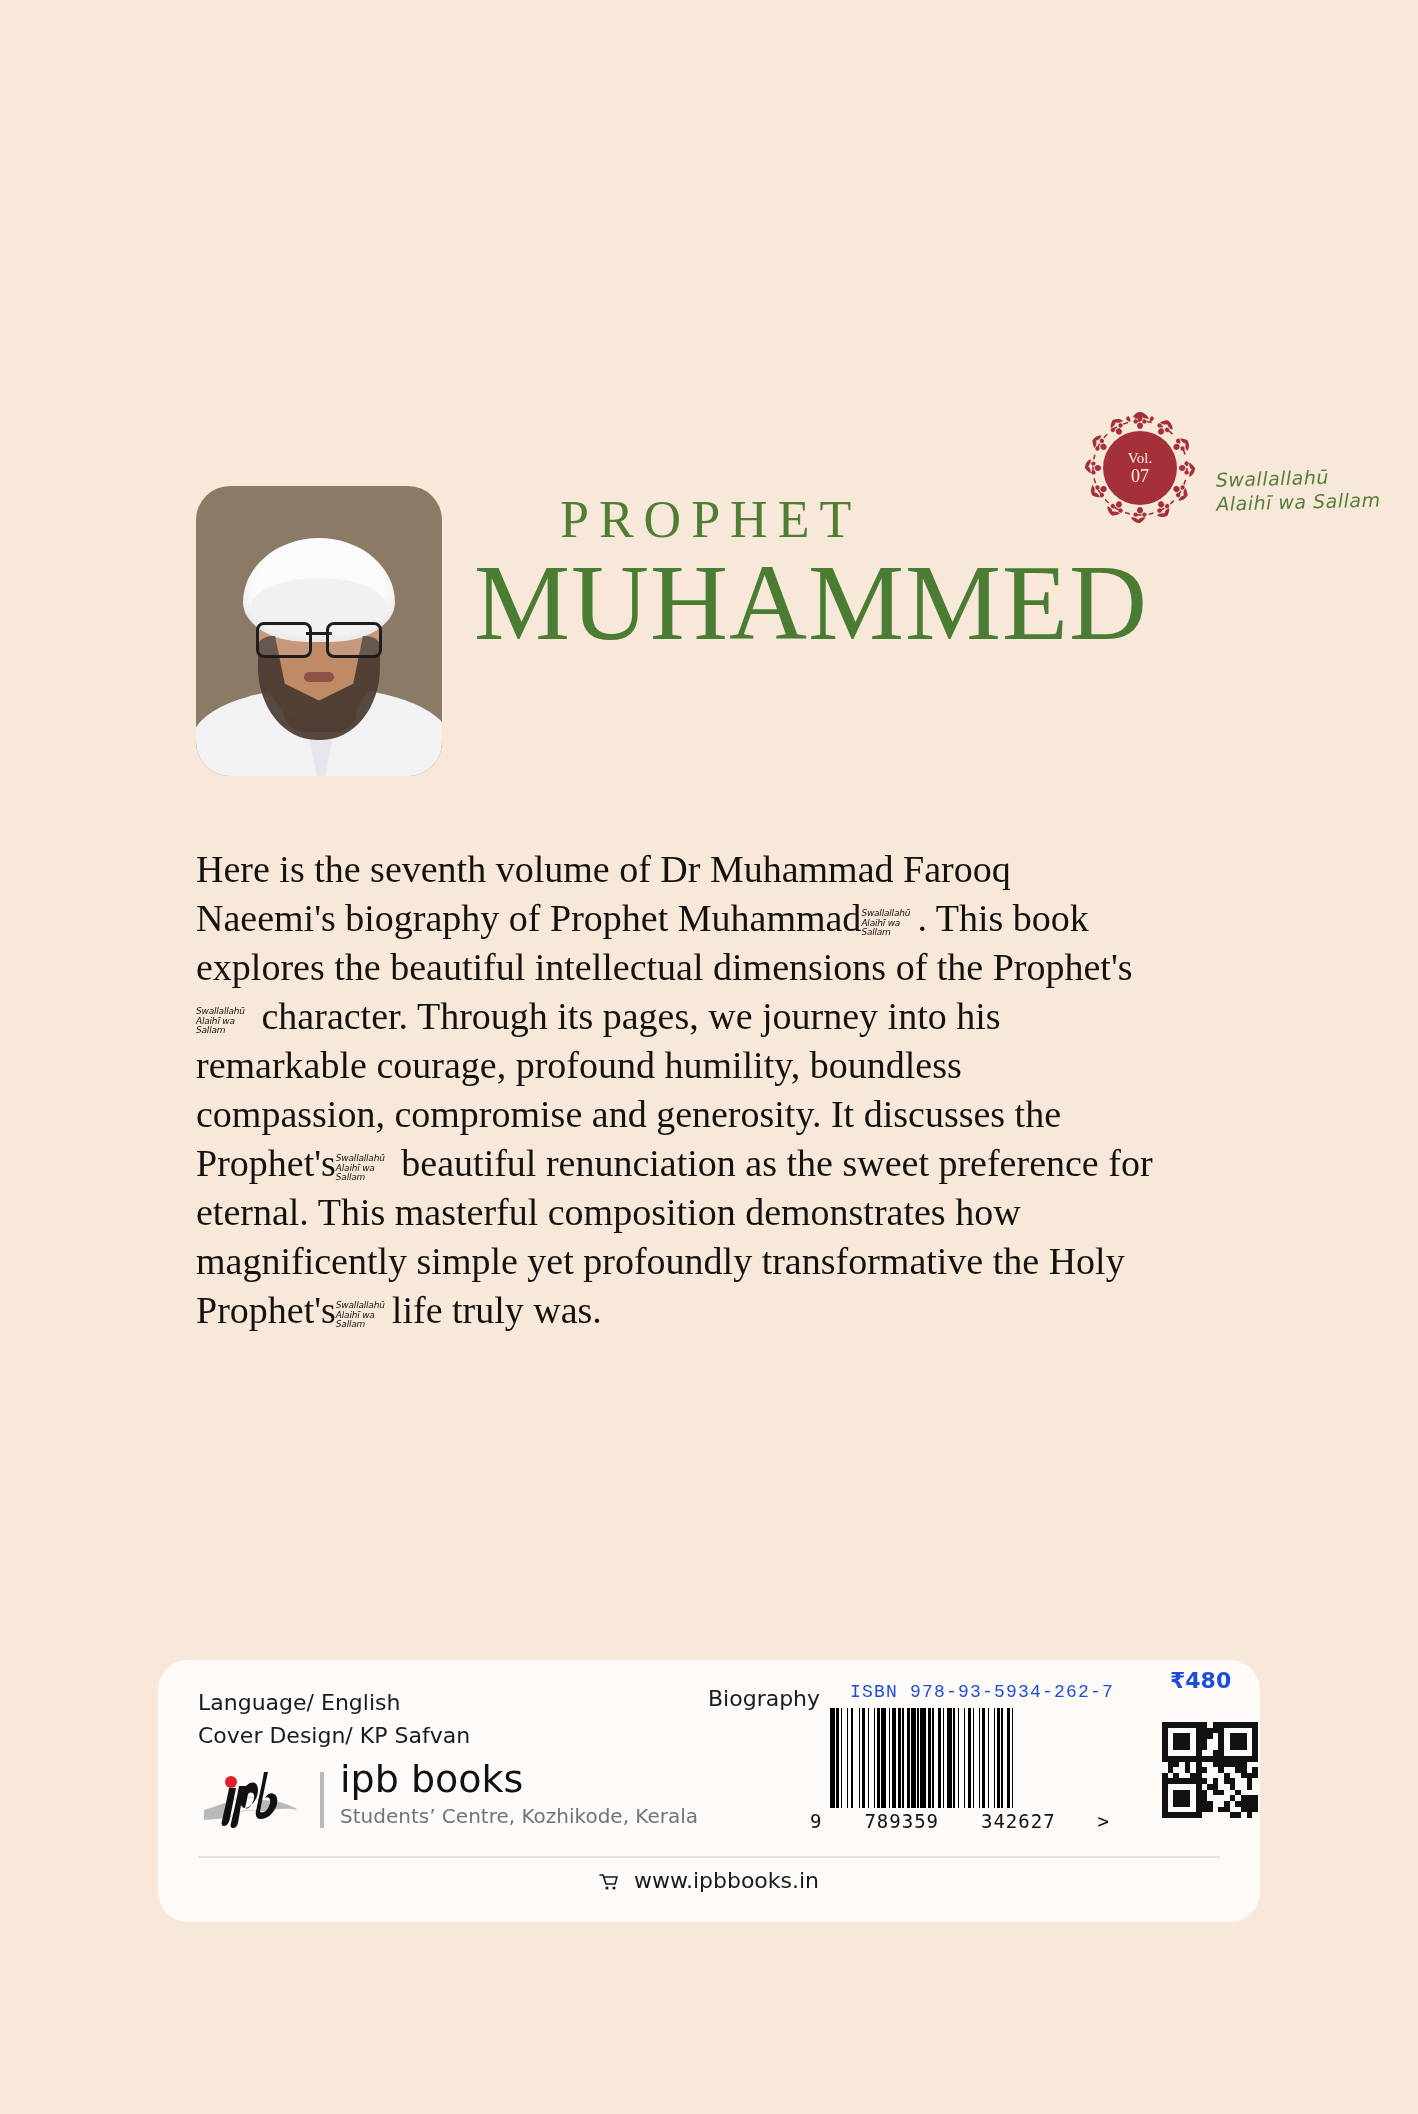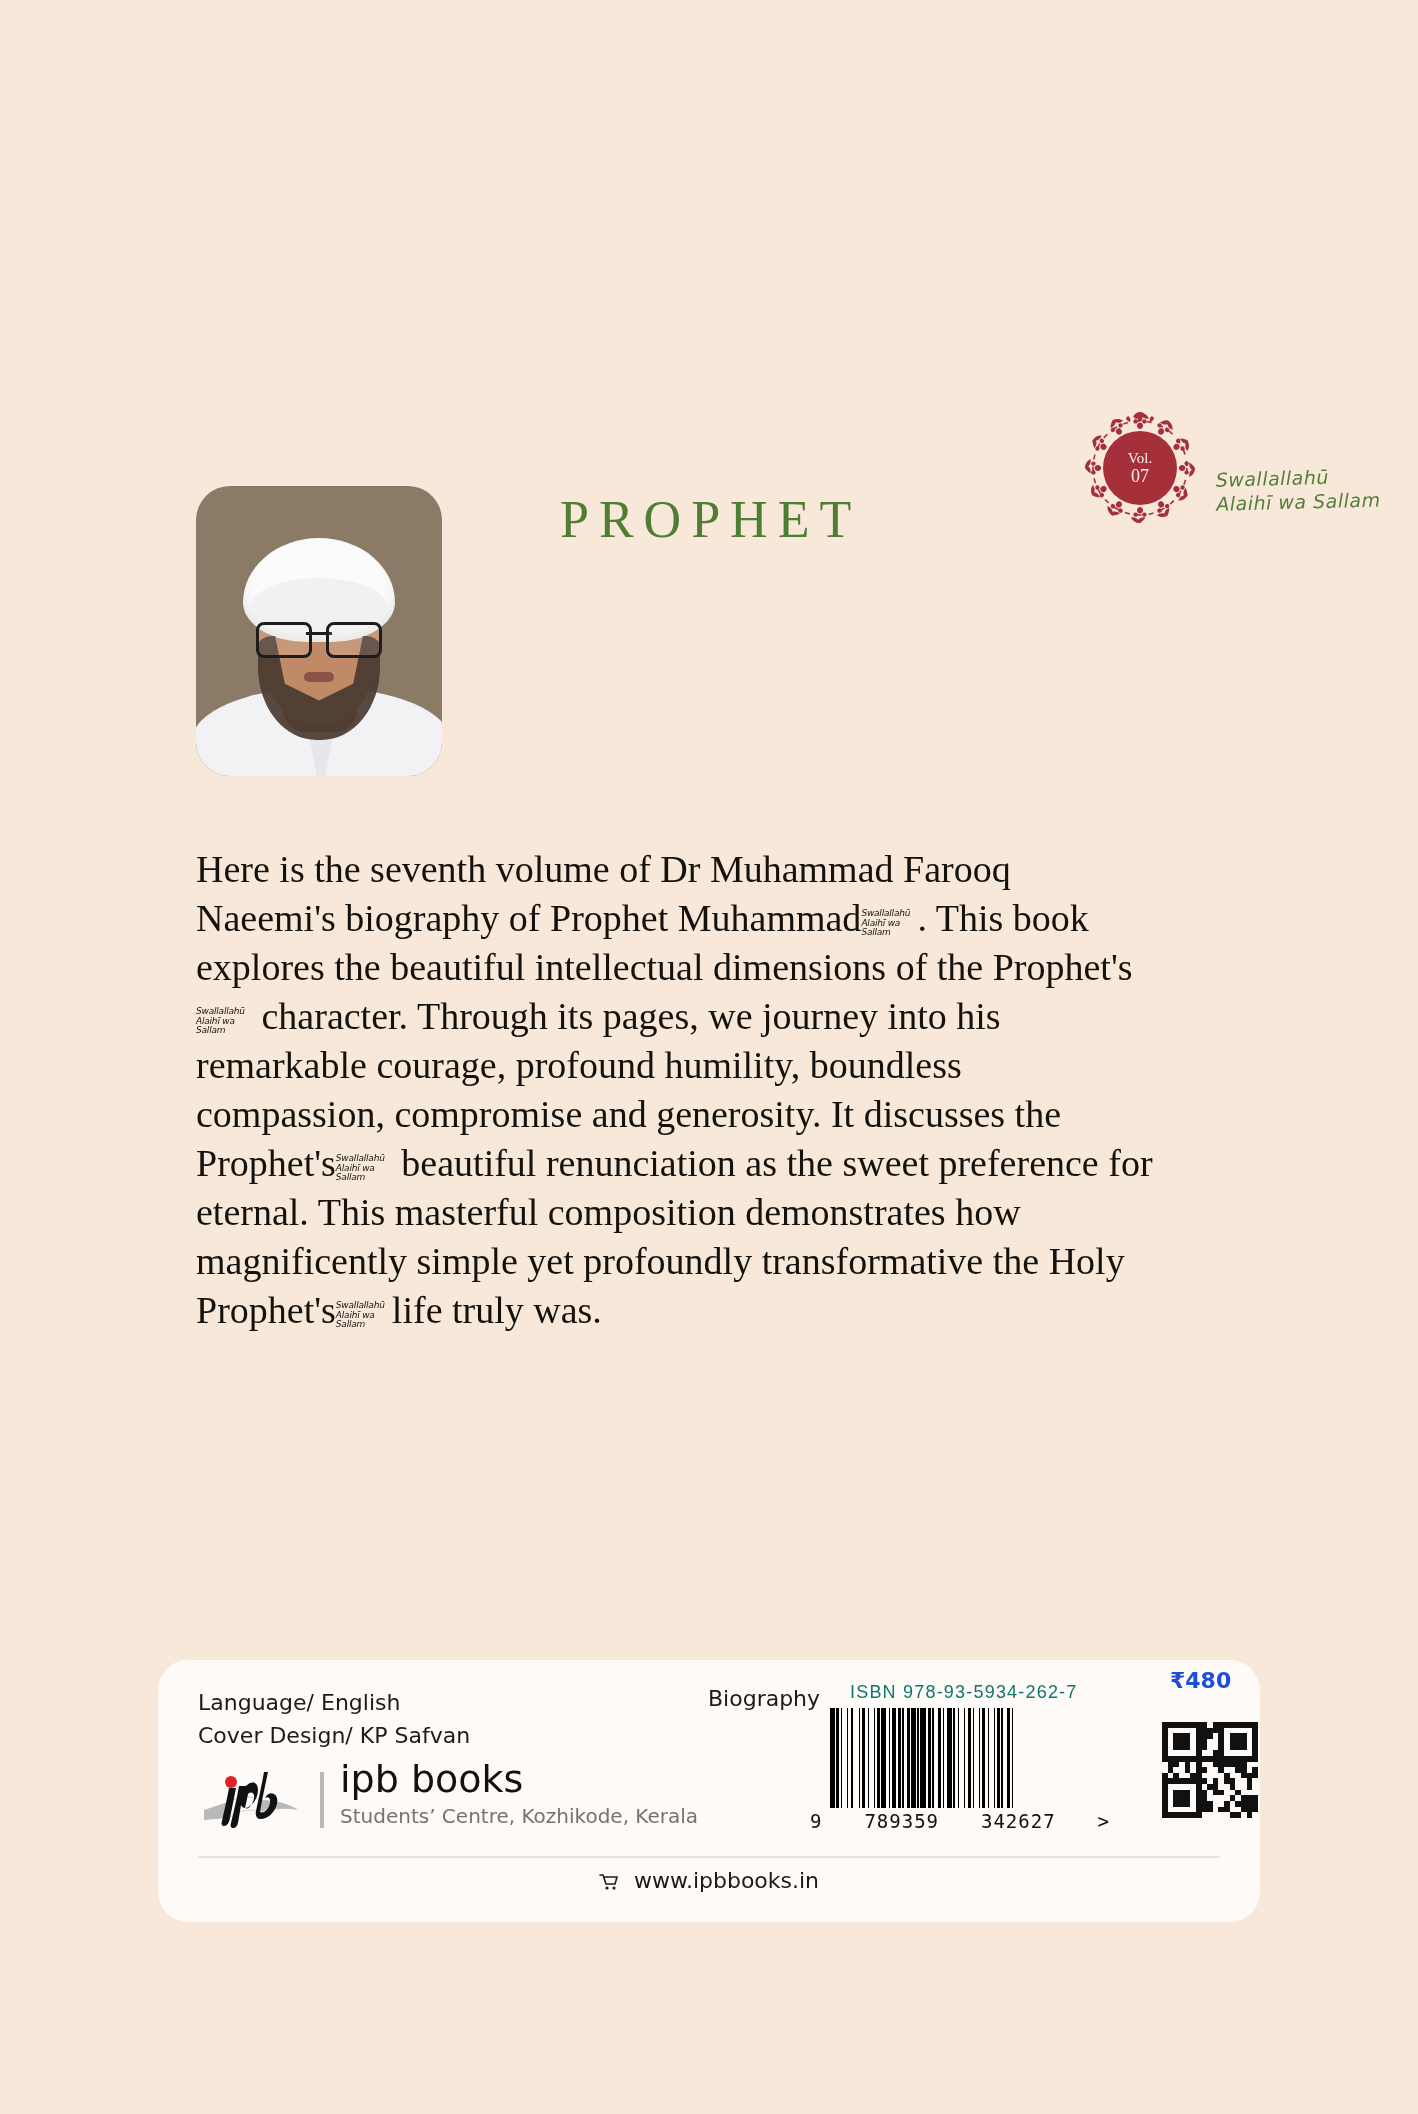--- a/index.html
+++ b/index.html
@@ -140,22 +140,22 @@
 
   
   .panel{
     position:absolute;left:158px;top:1660px;width:1102px;height:262px;
     background:#fdfaf7;border-radius:30px;
   }
   .p-meta{position:absolute;left:40px;top:26px;font-family:"DejaVu Sans",sans-serif;
     font-size:22px;line-height:33px;color:#1b1b1b;}
   .p-genre{position:absolute;left:550px;top:26px;font-family:"DejaVu Sans",sans-serif;
     font-size:22px;color:#1b1b1b;}
-  .p-isbn{position:absolute;left:692px;top:22px;font-family:Liberation Sans, sans-serif;
-    font-size:18px;letter-spacing:1.2px;color:#0f766e;}
+  .p-isbn{position:absolute;left:692px;top:22px;font-family:Liberation Mono, monospace;
+    font-size:18px;letter-spacing:1.2px;color:#1d4ed8;}
   .p-price{position:absolute;left:1012px;top:8px;font-family:"DejaVu Sans",sans-serif;
     font-size:22px;font-weight:bold;color:#1d4ed8;}
 
   .barcode{position:absolute;left:672px;top:48px;width:262px;height:100px;display:flex;align-items:flex-start;}
   .barcode span{display:block;height:100%;background:#000;}
   .bc-digits{position:absolute;left:652px;top:150px;width:300px;
     font-family:"DejaVu Sans Mono",monospace;font-size:19px;color:#111;letter-spacing:1px;
     display:flex;justify-content:space-between;}
 
   .qr{position:absolute;left:1004px;top:62px;width:96px;height:96px;
@@ -192,20 +192,21 @@
         <div class="ph-glasses">
           <span class="lens l"></span>
             <span class="bridge"></span>
             <span class="lens r"></span>
         </div>
       </div>
     </div>
 
     <div class="title-wrap">
       <div class="t-prophet">PROPHET</div>
+      <div class="t-muhammed">MUHAMMED</div>
 
       <div class="vol-badge">
         <svg class="vol-wreath" viewBox="0 0 116 116">
           <g fill="#a5303a">
             <g id="leafset">
               <path d="M58 2c3 0 6 2 7 5-2 1-5 1-7-1-2 2-5 2-7 1 1-3 4-5 7-5z"></path>
               <circle cx="58" cy="9" r="2.4"></circle>
               <path d="M46 6c2 1 3 4 2 6-2-1-4-2-4-4z"></path>
               <path d="M70 6c-2 1-3 4-2 6 2-1 4-2 4-4z"></path>
             </g>

